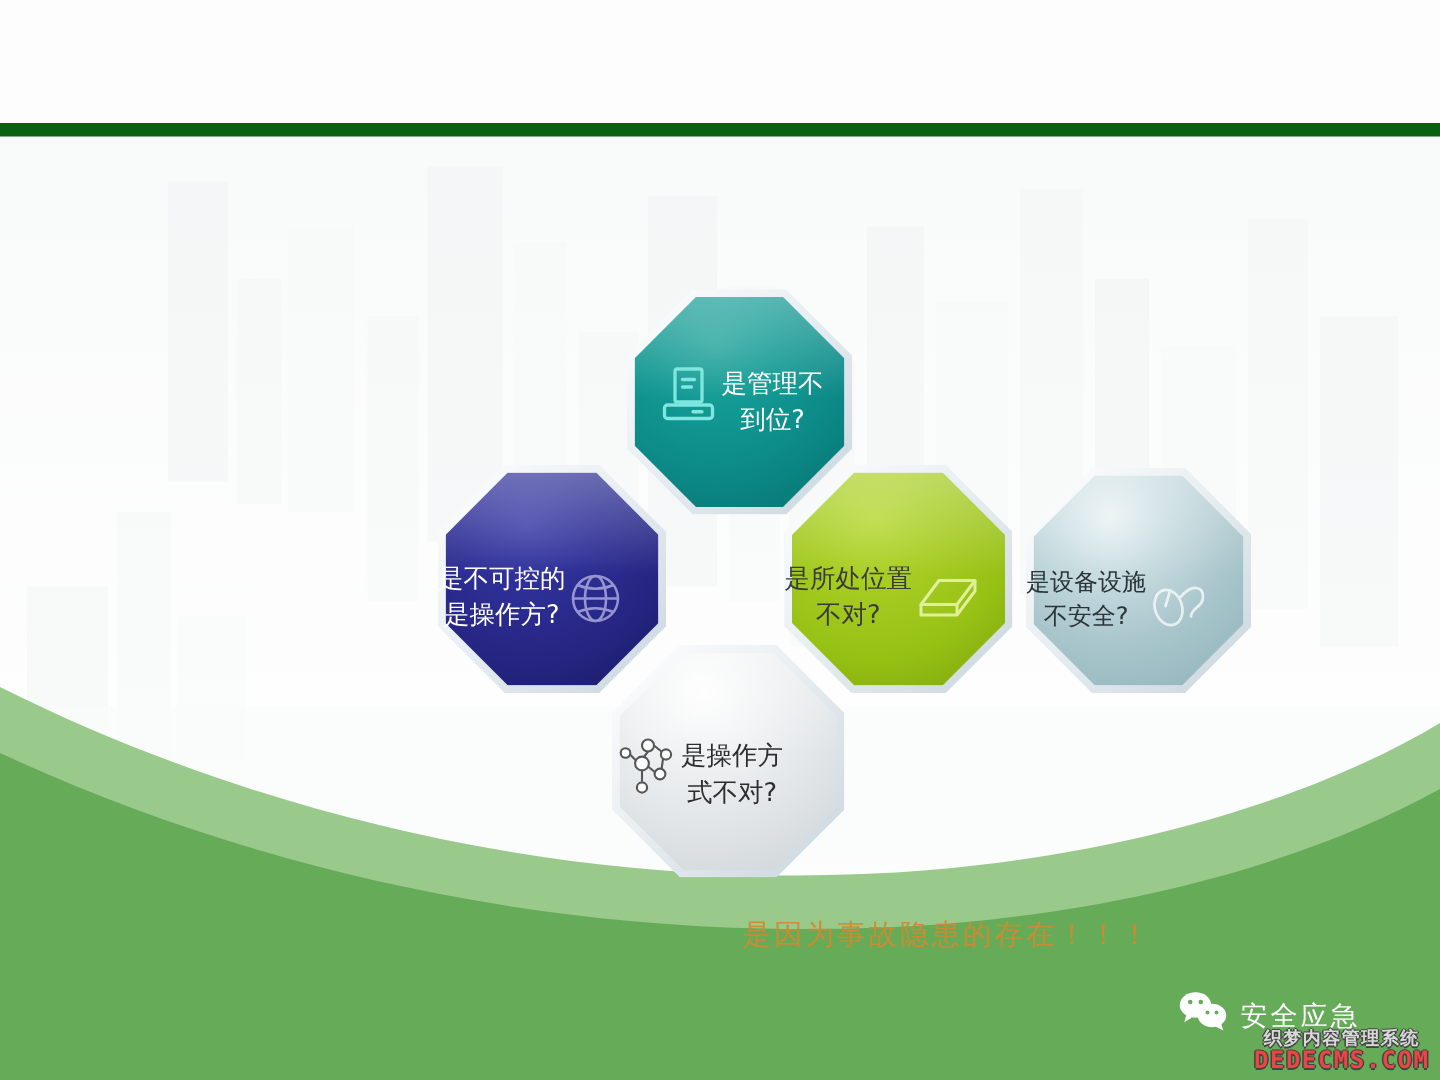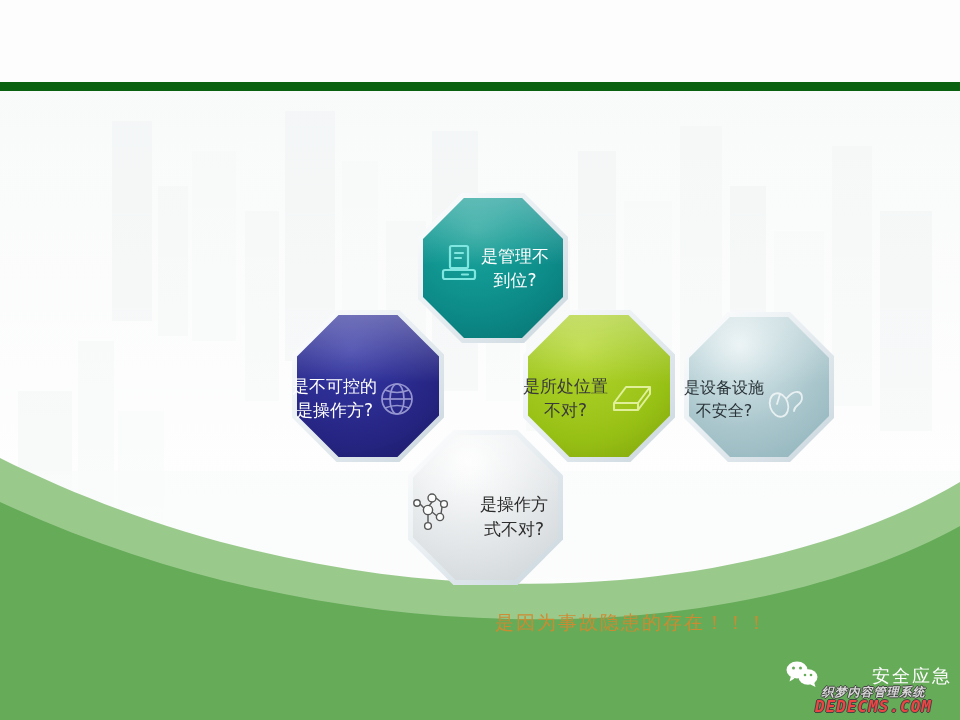--- a/index.html
+++ b/index.html
@@ -110,25 +110,25 @@
     white-space:nowrap; opacity:.95;
   }
 
   
   .wechat{
     position:absolute; left:785px; top:660px; z-index:25;
     display:flex; align-items:center; gap:8px;
   }
   .wechat .wx-name{
     font-size:18px; color:#ffffff; letter-spacing:2px;
-    font-family:"DejaVu Sans","Liberation Sans",sans-serif; white-space:nowrap;margin-left:45px;
+    font-family:"DejaVu Sans","Liberation Sans",sans-serif; white-space:nowrap;
   }
   .watermark{
-    position:absolute; left:815px; top:686px; z-index:26;
-    text-align:center; line-height:1.05;font-style:italic;
+    position:absolute; left:836px; top:686px; z-index:26;
+    text-align:center; line-height:1.05;
   }
   .watermark .wm1{
     font-size:12px; color:#d9d9d9; letter-spacing:1px; white-space:nowrap;
     text-shadow:0 1px 0 #444,1px 0 0 #444,-1px 0 0 #444,0 -1px 0 #444;
     font-family:"DejaVu Sans","Liberation Sans",sans-serif; font-weight:bold;
   }
   .watermark .wm2{
     font-size:16px; color:#ef4444; letter-spacing:1px; white-space:nowrap;
     text-shadow:0 1px 0 #444,1px 0 0 #444,-1px 0 0 #444,0 -1px 0 #444;
     font-family:"DejaVu Sans Mono","Liberation Mono",monospace; font-weight:bold;
@@ -251,21 +251,21 @@
         </svg>
       </span>
     </div>
   </div>
 
   <div class="oct oct-grey" style="left:408px; top:430px; width:155px; height:155px;">
     <div class="frame"></div>
     <div class="face">
       <div class="sheen"></div>
     </div>
-    <div class="content" style="justify-content:flex-start; padding-top:18px;gap:26px;">
+    <div class="content" style="justify-content:flex-start; padding-top:18px;">
       <span class="ico" style="margin-bottom:8px;">
         <svg width="46" height="44" viewBox="0 0 46 44" fill="none" stroke="#3c3c3c" stroke-width="1.4" opacity="0.85">
           <circle cx="24" cy="9" r="4" fill="#fff"></circle>
           <circle cx="36" cy="15" r="3.4" fill="#fff"></circle>
           <circle cx="9" cy="14" r="3.2" fill="#fff"></circle>
           <circle cx="20" cy="21" r="4.6" fill="#fff"></circle>
           <circle cx="32" cy="28" r="3.6" fill="#fff"></circle>
           <circle cx="20" cy="37" r="3.4" fill="#fff"></circle>
           <line x1="24" y1="13" x2="21" y2="17"></line>
           <line x1="28" y1="9" x2="33" y2="13"></line>

